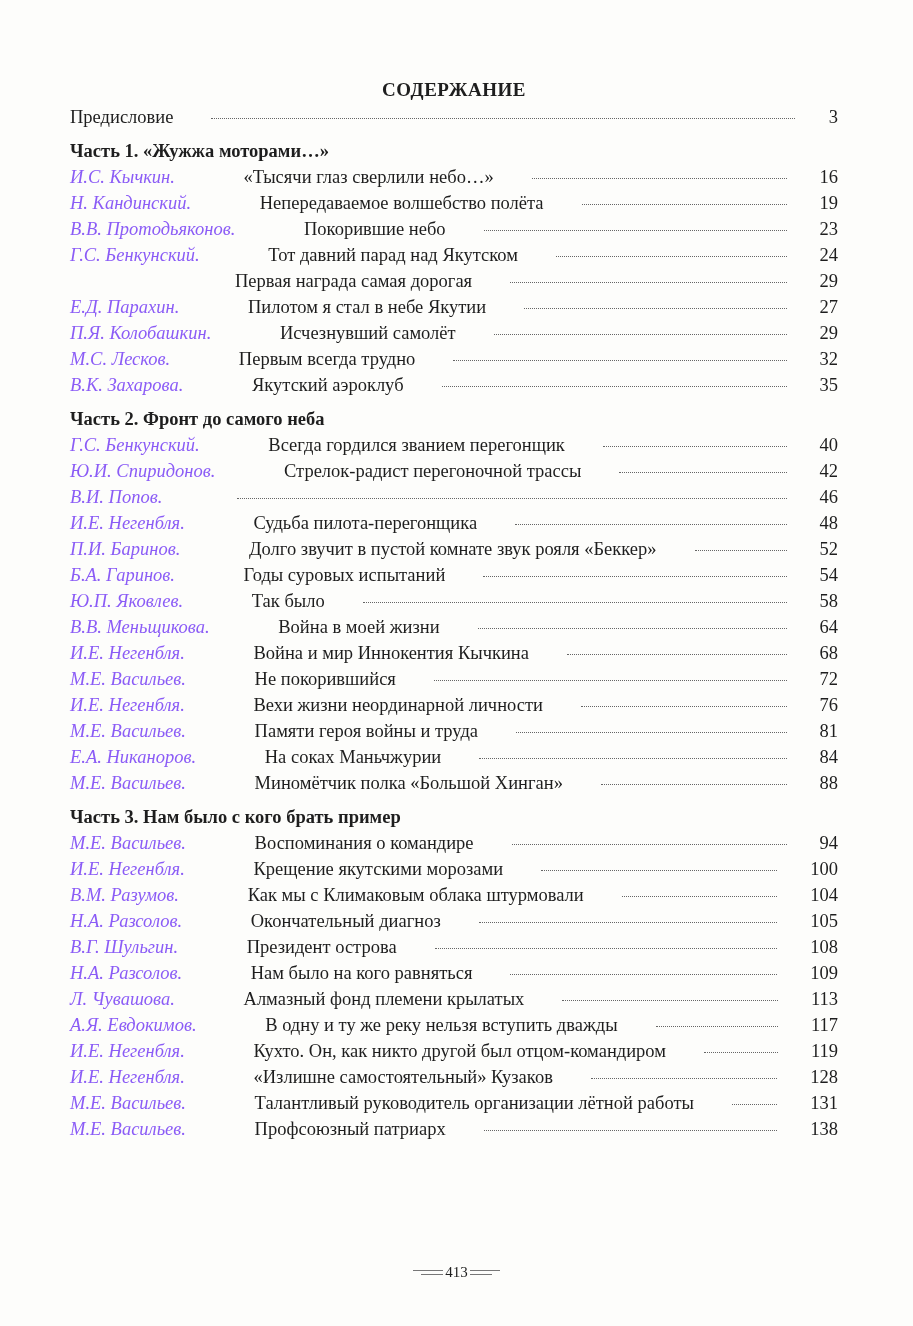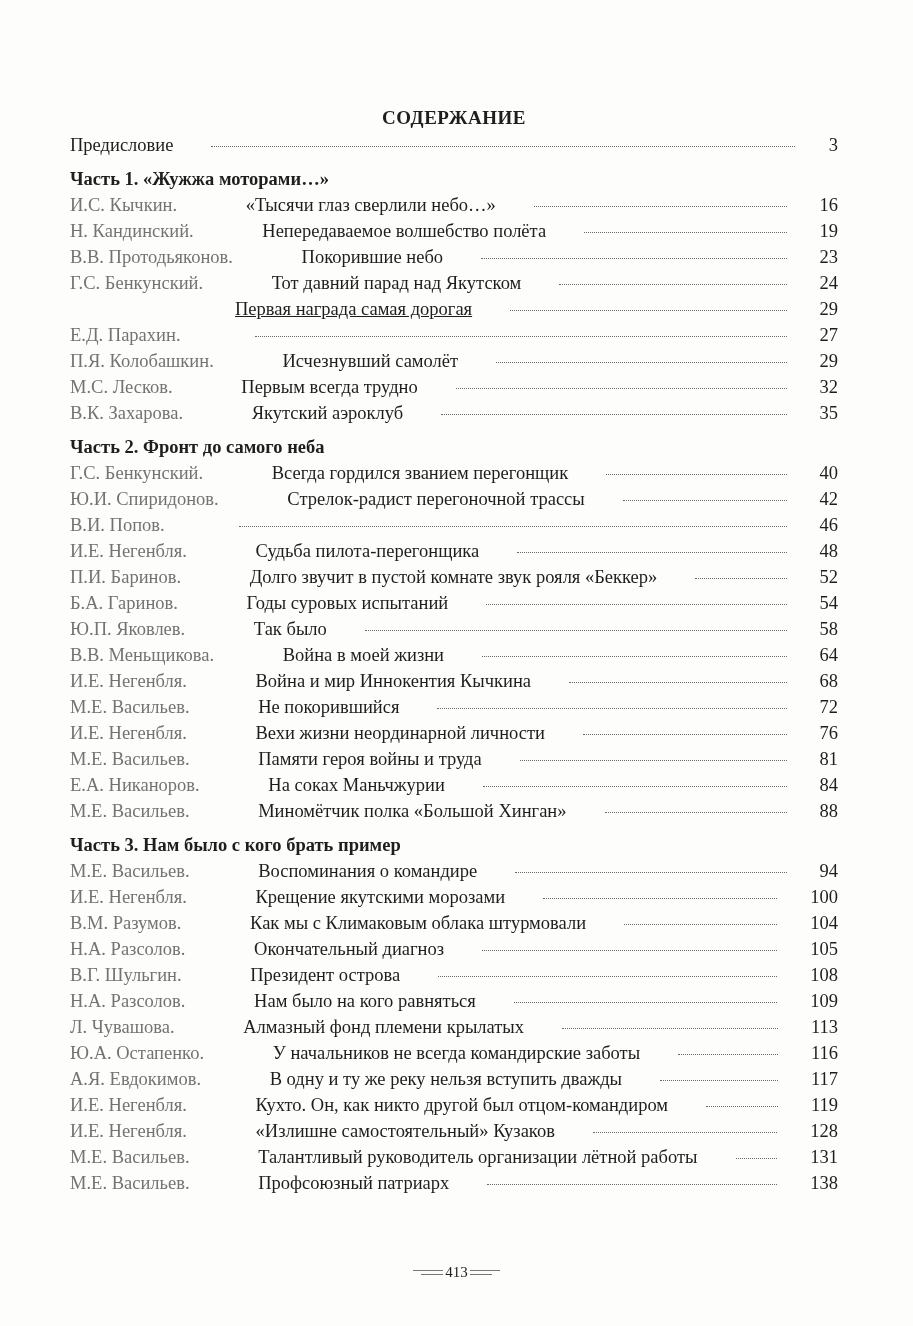--- a/index.html
+++ b/index.html
@@ -4,36 +4,36 @@
   <style>
     html, body { margin: 0; padding: 0; background: #fdfdfb; }
     body {
       width: 913px; height: 1326px; position: relative; overflow: hidden;
       font-family: "Liberation Serif", "DejaVu Serif", serif;
       color: #1e1e1e;
     }
     .page { position: absolute; left: 70px; top: 78px; width: 768px; }
     .title {
       text-align: center; font-weight: bold; font-size: 19px;
-      letter-spacing: 0.5px; height: 24px; line-height: 24px; margin-bottom: 2px; margin-top: 28px;
+      letter-spacing: 0.5px; height: 24px; line-height: 24px; margin-bottom: 2px;
     }
     .row {
       display: flex; align-items: baseline; height: 26px; line-height: 26px;
       font-size: 18.5px; white-space: nowrap; gap: 32px;
     }
-    .row .author { color: #737373; }
+    .row .author { font-style: italic; color: #8b5cf6; }
     .row .sep { white-space: pre; }
     .row .ttl { }
     .row .dots {
       flex: 1 1 auto; overflow: hidden; margin: 0 1px 0 6px;
       border-bottom: 1.5px dotted #666; height: 0; align-self: baseline;
       position: relative; top: -4px;
     }
     .row .pg { text-align: right; min-width: 10px; }
-    .row.indent .ttl { padding-left: 165px; text-decoration: underline; }
+    .row.indent .ttl { padding-left: 165px; }
     .part-title {
       font-weight: bold; font-size: 18.5px; height: 26px; line-height: 26px;
       margin-top: 8px;
     }
     .footer {
       position: absolute; top: 1264px; left: 0; width: 913px;
       display: flex; justify-content: center; align-items: center;
       font-size: 15px;
     }
     .footer .orn { display: flex; flex-direction: column; gap: 3px; }
@@ -83,20 +83,21 @@
         <span class="pg">24</span>
       </div>
       <div class="row indent">
         <span class="ttl">Первая награда самая дорогая</span>
         <span class="dots"></span>
         <span class="pg">29</span>
       </div>
       <div class="row">
         <span class="author">Е.Д. Парахин.</span>
         <span class="sep"> </span>
+        <span class="ttl">Пилотом я стал в небе Якутии</span>
         <span class="dots"></span>
         <span class="pg">27</span>
       </div>
       <div class="row">
         <span class="author">П.Я. Колобашкин.</span>
         <span class="sep"> </span>
         <span class="ttl">Исчезнувший самолёт</span>
         <span class="dots"></span>
         <span class="pg">29</span>
       </div>
@@ -254,27 +255,20 @@
         <span class="ttl">Нам было на кого равняться</span>
         <span class="dots"></span>
         <span class="pg">109</span>
       </div>
       <div class="row">
         <span class="author">Л. Чувашова.</span>
         <span class="sep"> </span>
         <span class="ttl">Алмазный фонд племени крылатых</span>
         <span class="dots"></span>
         <span class="pg">113</span>
-      </div>
-      <div class="row">
-        <span class="author">Ю.А. Остапенко.</span>
-        <span class="sep"> </span>
-        <span class="ttl">У начальников не всегда командирские заботы</span>
-        <span class="dots"></span>
-        <span class="pg">116</span>
       </div>
       <div class="row">
         <span class="author">А.Я. Евдокимов.</span>
         <span class="sep"> </span>
         <span class="ttl">В одну и ту же реку нельзя вступить дважды</span>
         <span class="dots"></span>
         <span class="pg">117</span>
       </div>
       <div class="row">
         <span class="author">И.Е. Негенбля.</span>

